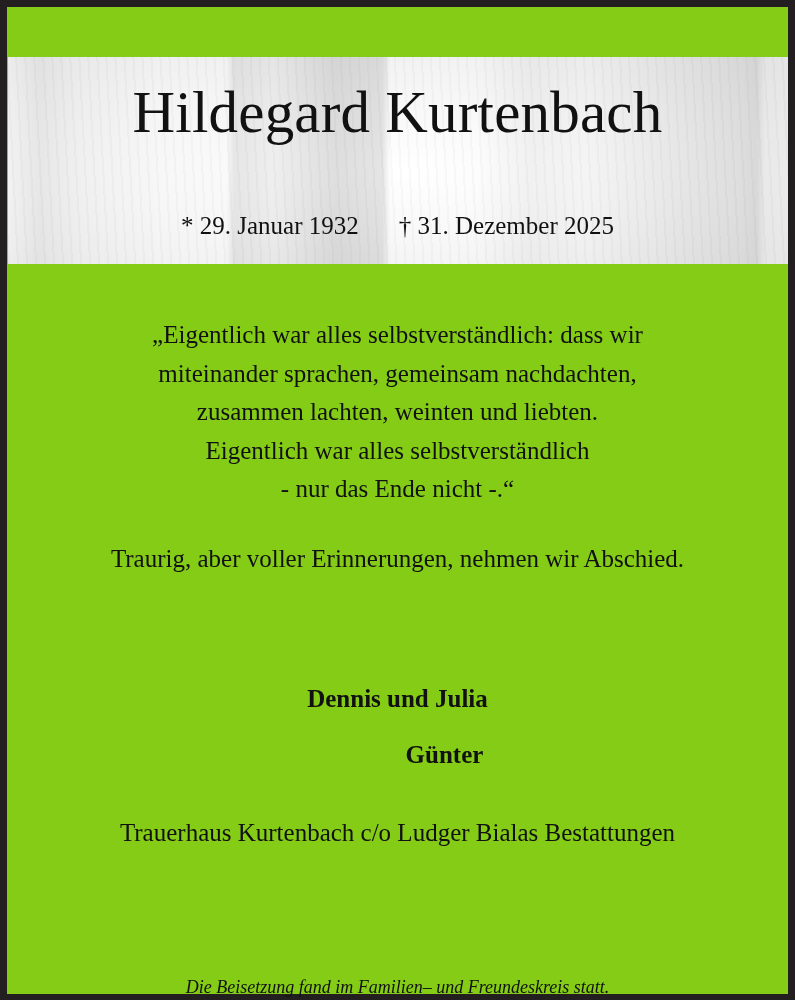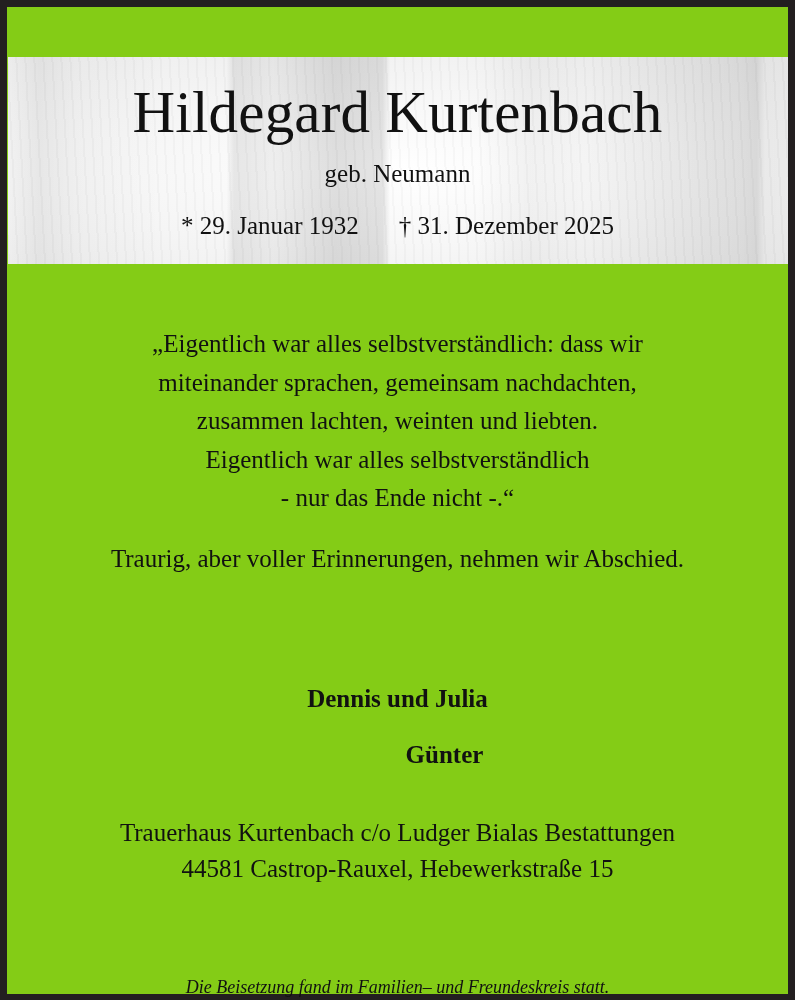--- a/index.html
+++ b/index.html
@@ -44,39 +44,38 @@
       background:
         repeating-linear-gradient(87deg, rgba(0,0,0,0.025) 0 2px, rgba(0,0,0,0) 2px 9px),
         repeating-linear-gradient(12deg, rgba(255,255,255,0.35) 0 3px, rgba(255,255,255,0) 3px 11px);
       mix-blend-mode: multiply;
     }
     .center { position: absolute; left: 0; width: 781px; text-align: center; }
     .name { top: 73px; font-size: 59px; line-height: 64px; letter-spacing: 0.2px; }
     .maiden { top: 152px; font-size: 25px; line-height: 30px; }
     .dates { top: 204px; font-size: 25px; line-height: 30px; }
     .dates .gap { display: inline-block; width: 40px; }
-    .quote { top: 318px; font-size: 25px; line-height: 38.5px; }
+    .quote { top: 309px; font-size: 25px; line-height: 38.5px; }
     .quote div { white-space: nowrap; }
     .farewell { top: 536px; font-size: 25px; line-height: 32px; }
     .mourner { font-size: 25px; line-height: 30px; font-weight: bold; }
     .m1 { top: 624px; }
     .m2 { top: 677px; }
     .m3 { top: 733px; padding-left: 47px; }
     .address { top: 808px; font-size: 25px; line-height: 36px; }
     .address div { white-space: nowrap; }
     .note { top: 964px; font-size: 18px; line-height: 32px; font-style: italic; }
   </style>
 </head>
 <body>
 
 <div class="frame">
   <div class="photo-band"></div>
 
   <div class="center name">Hildegard Kurtenbach</div>
-  <div class="center maiden">geb. Neumann</div>
 
   <div class="center dates">
     <span>*</span>
     <span>29. Januar 1932</span><span class="gap"></span><span>†</span>
     <span>31. Dezember 2025</span>
   </div>
 
   <div class="center quote">
     <div>„Eigentlich war alles selbstverständlich: dass wir</div>
     <div>miteinander sprachen, gemeinsam nachdachten,</div>
@@ -85,17 +84,16 @@
     <div>- nur das Ende nicht -.“</div>
   </div>
 
   <div class="center farewell">Traurig, aber voller Erinnerungen, nehmen wir Abschied.</div>
 
   <div class="center mourner m2">Dennis und Julia</div>
   <div class="center mourner m3">Günter</div>
 
   <div class="center address">
     <div>Trauerhaus Kurtenbach c/o Ludger Bialas Bestattungen</div>
-    <div>44581 Castrop-Rauxel, Hebewerkstraße 15</div>
   </div>
 
   <div class="center note">Die Beisetzung fand im Familien– und Freundeskreis statt.</div>
 </div>
 
 </body></html>

